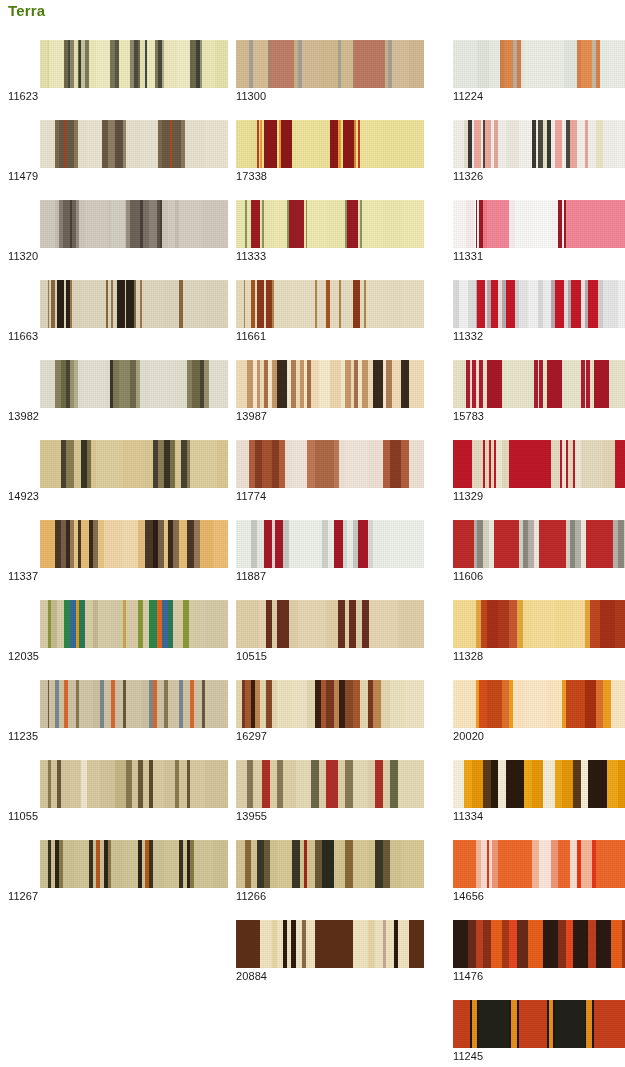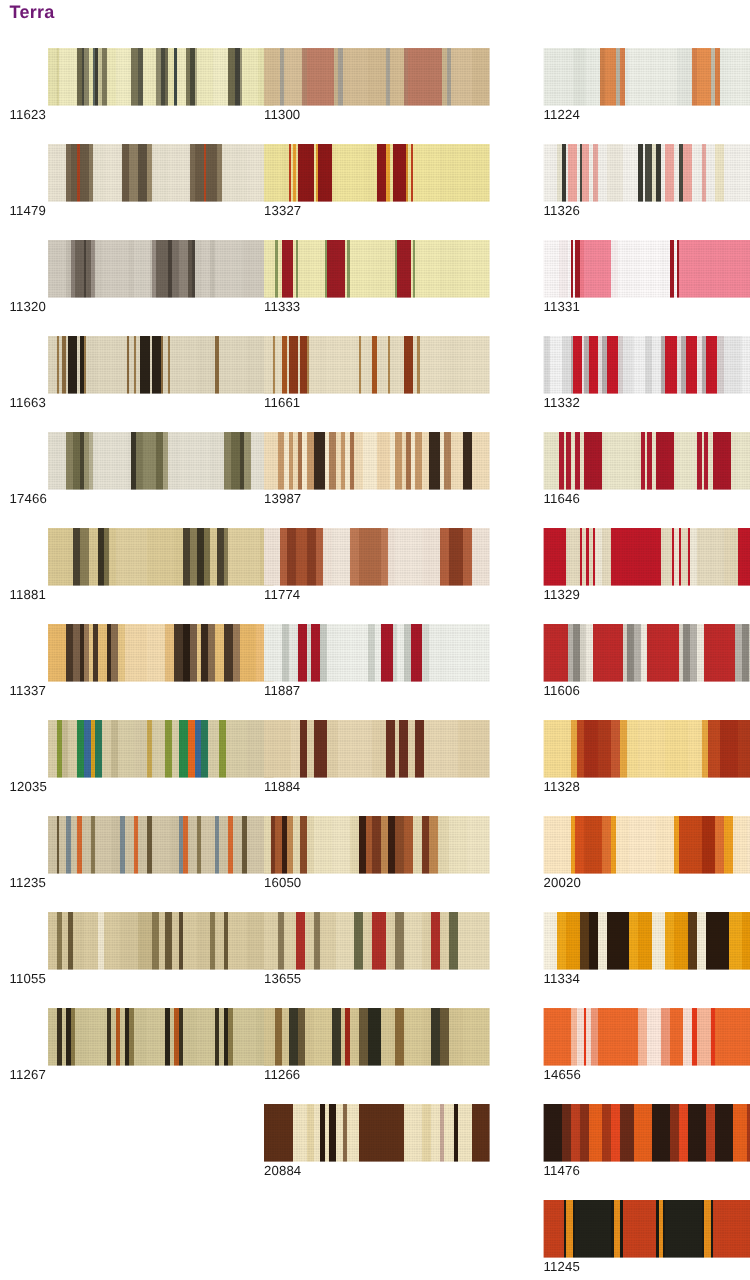--- a/index.html
+++ b/index.html
@@ -12,42 +12,42 @@
     overflow:hidden;
     position:relative;
   }
   #page{position:relative;width:625px;height:1067px;}
 
   #page-title{
     position:absolute;
     left:8px; top:1px;
     font-size:15px;
     font-weight:bold;
-    color:#701a75;
+    color:#4d7c0f;
     letter-spacing:0.2px;
     line-height:20px;
   }
 
   .grid{
     position:absolute;
     left:0; top:40px;
     width:625px;
   }
   .row{
     position:relative;
     height:80px;
   }
   .cell{
     position:absolute;
     top:0;
     width:188px;
     height:62px;
   }
   .cell.c0{left:8px;padding-left:32px;}
-  .cell.c1{left:220px;}
+  .cell.c1{left:236px;}
   .cell.c2{left:453px;}
 
   .swatch{
     position:relative;
     width:188px;
     height:48px;
     overflow:hidden;
     background:#ffffff;
   }
   .swatch .weave{
@@ -105,21 +105,21 @@
         <div class="cell c0">
           <div class="swatch" style="background: linear-gradient(to right, rgb(234, 228, 210) 0px, rgb(234, 228, 210) 8%, rgb(122, 106, 82) 8%, rgb(122, 106, 82) 10%, rgb(107, 91, 69) 10%, rgb(107, 91, 69) 13%, rgb(168, 65, 31) 13%, rgb(168, 65, 31) 14%, rgb(107, 91, 69) 14%, rgb(107, 91, 69) 18%, rgb(138, 122, 94) 18%, rgb(138, 122, 94) 20%, rgb(233, 227, 209) 20%, rgb(233, 227, 209) 25%, rgb(236, 230, 212) 25%, rgb(236, 230, 212) 33%, rgb(107, 91, 69) 33%, rgb(107, 91, 69) 36%, rgb(143, 127, 99) 36%, rgb(143, 127, 99) 40%, rgb(94, 82, 64) 40%, rgb(94, 82, 64) 44%, rgb(154, 138, 106) 44%, rgb(154, 138, 106) 46%, rgb(232, 226, 208) 46%, rgb(232, 226, 208) 53%, rgb(234, 228, 210) 53%, rgb(234, 228, 210) 63%, rgb(122, 106, 82) 63%, rgb(122, 106, 82) 65%, rgb(107, 91, 69) 65%, rgb(107, 91, 69) 69%, rgb(181, 70, 31) 69%, rgb(181, 70, 31) 70%, rgb(107, 91, 69) 70%, rgb(107, 91, 69) 75%, rgb(138, 122, 94) 75%, rgb(138, 122, 94) 77%, rgb(233, 227, 209) 77%, rgb(233, 227, 209) 88%, rgb(236, 230, 212) 88%, rgb(236, 230, 212) 100%);">
             <div class="weave"></div>
           </div>
           <div class="label">11479</div>
         </div>
         <div class="cell c1">
           <div class="swatch" style="background: linear-gradient(to right, rgb(239, 228, 156) 0px, rgb(239, 228, 156) 8%, rgb(236, 225, 153) 8%, rgb(236, 225, 153) 11%, rgb(192, 64, 32) 11%, rgb(192, 64, 32) 12%, rgb(239, 228, 156) 12%, rgb(239, 228, 156) 13%, rgb(232, 160, 48) 13%, rgb(232, 160, 48) 14%, rgb(239, 228, 156) 14%, rgb(239, 228, 156) 15%, rgb(142, 24, 24) 15%, rgb(142, 24, 24) 22%, rgb(239, 228, 156) 22%, rgb(239, 228, 156) 23%, rgb(232, 160, 48) 23%, rgb(232, 160, 48) 24%, rgb(142, 24, 24) 24%, rgb(142, 24, 24) 30%, rgb(239, 228, 156) 30%, rgb(239, 228, 156) 32%, rgb(241, 230, 158) 32%, rgb(241, 230, 158) 44%, rgb(239, 228, 156) 44%, rgb(239, 228, 156) 50%, rgb(142, 24, 24) 50%, rgb(142, 24, 24) 54%, rgb(232, 160, 48) 54%, rgb(232, 160, 48) 56%, rgb(239, 228, 156) 56%, rgb(239, 228, 156) 57%, rgb(142, 24, 24) 57%, rgb(142, 24, 24) 63%, rgb(216, 144, 44) 63%, rgb(216, 144, 44) 64%, rgb(239, 228, 156) 64%, rgb(239, 228, 156) 65%, rgb(192, 64, 32) 65%, rgb(192, 64, 32) 66%, rgb(241, 230, 158) 66%, rgb(241, 230, 158) 78%, rgb(239, 228, 156) 78%, rgb(239, 228, 156) 100%);">
             <div class="weave"></div>
           </div>
-          <div class="label">13327</div>
+          <div class="label">17338</div>
         </div>
         <div class="cell c2">
           <div class="swatch" style="background: linear-gradient(to right, rgb(244, 242, 236) 0px, rgb(244, 242, 236) 6%, rgb(232, 228, 208) 6%, rgb(232, 228, 208) 8%, rgb(58, 58, 50) 8%, rgb(58, 58, 50) 10%, rgb(244, 242, 236) 10%, rgb(244, 242, 236) 11%, rgb(240, 168, 160) 11%, rgb(240, 168, 160) 15%, rgb(244, 242, 236) 15%, rgb(244, 242, 236) 16%, rgb(74, 74, 64) 16%, rgb(74, 74, 64) 17%, rgb(240, 168, 160) 17%, rgb(240, 168, 160) 20%, rgb(244, 242, 236) 20%, rgb(244, 242, 236) 22%, rgb(232, 168, 160) 22%, rgb(232, 168, 160) 24%, rgb(244, 242, 236) 24%, rgb(244, 242, 236) 28%, rgb(238, 234, 222) 28%, rgb(238, 234, 222) 35%, rgb(246, 244, 238) 35%, rgb(246, 244, 238) 42%, rgb(58, 58, 50) 42%, rgb(58, 58, 50) 44%, rgb(244, 242, 236) 44%, rgb(244, 242, 236) 45%, rgb(74, 74, 64) 45%, rgb(74, 74, 64) 48%, rgb(232, 228, 200) 48%, rgb(232, 228, 200) 50%, rgb(58, 58, 50) 50%, rgb(58, 58, 50) 52%, rgb(244, 242, 236) 52%, rgb(244, 242, 236) 54%, rgb(240, 168, 160) 54%, rgb(240, 168, 160) 58%, rgb(244, 242, 236) 58%, rgb(244, 242, 236) 60%, rgb(74, 74, 64) 60%, rgb(74, 74, 64) 62%, rgb(240, 168, 160) 62%, rgb(240, 168, 160) 66%, rgb(244, 242, 236) 66%, rgb(244, 242, 236) 70%, rgb(232, 168, 160) 70%, rgb(232, 168, 160) 72%, rgb(244, 242, 236) 72%, rgb(244, 242, 236) 76%, rgb(238, 230, 198) 76%, rgb(238, 230, 198) 80%, rgb(244, 242, 236) 80%, rgb(244, 242, 236) 88%, rgb(246, 244, 238) 88%, rgb(246, 244, 238) 100%);">
             <div class="weave"></div>
           </div>
           <div class="label">11326</div>
         </div>
       </div>
       <div class="row">
         <div class="cell c0">
@@ -159,41 +159,41 @@
             <div class="weave"></div>
           </div>
           <div class="label">11332</div>
         </div>
       </div>
       <div class="row">
         <div class="cell c0">
           <div class="swatch" style="background: linear-gradient(to right, rgb(228, 224, 210) 0px, rgb(228, 224, 210) 8%, rgb(138, 132, 96) 8%, rgb(138, 132, 96) 11%, rgb(110, 106, 72) 11%, rgb(110, 106, 72) 14%, rgb(74, 70, 50) 14%, rgb(74, 70, 50) 16%, rgb(154, 148, 112) 16%, rgb(154, 148, 112) 18%, rgb(184, 178, 148) 18%, rgb(184, 178, 148) 20%, rgb(228, 224, 210) 20%, rgb(228, 224, 210) 22%, rgb(230, 226, 212) 22%, rgb(230, 226, 212) 35%, rgb(228, 224, 210) 35%, rgb(228, 224, 210) 37%, rgb(58, 54, 40) 37%, rgb(58, 54, 40) 39%, rgb(126, 122, 88) 39%, rgb(126, 122, 88) 42%, rgb(142, 138, 102) 42%, rgb(142, 138, 102) 48%, rgb(110, 106, 72) 48%, rgb(110, 106, 72) 51%, rgb(168, 162, 128) 51%, rgb(168, 162, 128) 53%, rgb(228, 224, 210) 53%, rgb(228, 224, 210) 58%, rgb(230, 226, 212) 58%, rgb(230, 226, 212) 72%, rgb(228, 224, 210) 72%, rgb(228, 224, 210) 78%, rgb(138, 132, 96) 78%, rgb(138, 132, 96) 81%, rgb(110, 106, 72) 81%, rgb(110, 106, 72) 85%, rgb(74, 70, 50) 85%, rgb(74, 70, 50) 87%, rgb(154, 148, 112) 87%, rgb(154, 148, 112) 90%, rgb(230, 226, 212) 90%, rgb(230, 226, 212) 100%);">
             <div class="weave"></div>
           </div>
-          <div class="label">17466</div>
+          <div class="label">13982</div>
         </div>
         <div class="cell c1">
           <div class="swatch" style="background: linear-gradient(to right, rgb(242, 222, 186) 0px, rgb(242, 222, 186) 6%, rgb(200, 154, 106) 6%, rgb(200, 154, 106) 9%, rgb(248, 236, 208) 9%, rgb(248, 236, 208) 11%, rgb(200, 154, 106) 11%, rgb(200, 154, 106) 13%, rgb(242, 222, 186) 13%, rgb(242, 222, 186) 15%, rgb(168, 114, 74) 15%, rgb(168, 114, 74) 17%, rgb(248, 236, 208) 17%, rgb(248, 236, 208) 19%, rgb(200, 154, 106) 19%, rgb(200, 154, 106) 22%, rgb(58, 42, 30) 22%, rgb(58, 42, 30) 27%, rgb(248, 236, 208) 27%, rgb(248, 236, 208) 29%, rgb(176, 130, 90) 29%, rgb(176, 130, 90) 32%, rgb(242, 222, 186) 32%, rgb(242, 222, 186) 34%, rgb(200, 154, 106) 34%, rgb(200, 154, 106) 36%, rgb(248, 236, 208) 36%, rgb(248, 236, 208) 38%, rgb(168, 114, 74) 38%, rgb(168, 114, 74) 40%, rgb(242, 222, 186) 40%, rgb(242, 222, 186) 44%, rgb(248, 236, 208) 44%, rgb(248, 236, 208) 50%, rgb(240, 216, 176) 50%, rgb(240, 216, 176) 56%, rgb(248, 236, 208) 56%, rgb(248, 236, 208) 58%, rgb(200, 154, 106) 58%, rgb(200, 154, 106) 61%, rgb(242, 222, 186) 61%, rgb(242, 222, 186) 63%, rgb(168, 114, 74) 63%, rgb(168, 114, 74) 65%, rgb(248, 236, 208) 65%, rgb(248, 236, 208) 67%, rgb(200, 154, 106) 67%, rgb(200, 154, 106) 70%, rgb(242, 222, 186) 70%, rgb(242, 222, 186) 73%, rgb(58, 42, 30) 73%, rgb(58, 42, 30) 78%, rgb(248, 236, 208) 78%, rgb(248, 236, 208) 80%, rgb(176, 130, 90) 80%, rgb(176, 130, 90) 83%, rgb(242, 222, 186) 83%, rgb(242, 222, 186) 88%, rgb(58, 42, 30) 88%, rgb(58, 42, 30) 92%, rgb(242, 222, 186) 92%, rgb(242, 222, 186) 100%);">
             <div class="weave"></div>
           </div>
           <div class="label">13987</div>
         </div>
         <div class="cell c2">
           <div class="swatch" style="background: linear-gradient(to right, rgb(234, 230, 202) 0px, rgb(234, 230, 202) 7%, rgb(176, 28, 48) 7%, rgb(176, 28, 48) 9%, rgb(234, 230, 202) 9%, rgb(234, 230, 202) 10%, rgb(176, 28, 48) 10%, rgb(176, 28, 48) 12%, rgb(234, 230, 202) 12%, rgb(234, 230, 202) 14%, rgb(176, 28, 48) 14%, rgb(176, 28, 48) 16%, rgb(234, 230, 202) 16%, rgb(234, 230, 202) 18%, rgb(168, 24, 40) 18%, rgb(168, 24, 40) 26%, rgb(234, 230, 202) 26%, rgb(234, 230, 202) 28%, rgb(236, 232, 204) 28%, rgb(236, 232, 204) 40%, rgb(234, 230, 202) 40%, rgb(234, 230, 202) 43%, rgb(176, 28, 48) 43%, rgb(176, 28, 48) 45%, rgb(234, 230, 202) 45%, rgb(234, 230, 202) 46%, rgb(176, 28, 48) 46%, rgb(176, 28, 48) 48%, rgb(234, 230, 202) 48%, rgb(234, 230, 202) 50%, rgb(168, 24, 40) 50%, rgb(168, 24, 40) 58%, rgb(234, 230, 202) 58%, rgb(234, 230, 202) 60%, rgb(236, 232, 204) 60%, rgb(236, 232, 204) 68%, rgb(176, 28, 48) 68%, rgb(176, 28, 48) 70%, rgb(234, 230, 202) 70%, rgb(234, 230, 202) 71%, rgb(176, 28, 48) 71%, rgb(176, 28, 48) 73%, rgb(234, 230, 202) 73%, rgb(234, 230, 202) 75%, rgb(168, 24, 40) 75%, rgb(168, 24, 40) 83%, rgb(234, 230, 202) 83%, rgb(234, 230, 202) 86%, rgb(236, 232, 204) 86%, rgb(236, 232, 204) 100%);">
             <div class="weave"></div>
           </div>
-          <div class="label">11646</div>
+          <div class="label">15783</div>
         </div>
       </div>
       <div class="row">
         <div class="cell c0">
           <div class="swatch" style="background: linear-gradient(to right, rgb(219, 202, 149) 0px, rgb(219, 202, 149) 11%, rgb(74, 66, 48) 11%, rgb(74, 66, 48) 14%, rgb(138, 126, 86) 14%, rgb(138, 126, 86) 18%, rgb(217, 200, 147) 18%, rgb(217, 200, 147) 22%, rgb(58, 52, 36) 22%, rgb(58, 52, 36) 25%, rgb(122, 112, 72) 25%, rgb(122, 112, 72) 27%, rgb(219, 202, 149) 27%, rgb(219, 202, 149) 30%, rgb(224, 208, 160) 30%, rgb(224, 208, 160) 44%, rgb(221, 204, 152) 44%, rgb(221, 204, 152) 56%, rgb(219, 202, 149) 56%, rgb(219, 202, 149) 60%, rgb(74, 66, 48) 60%, rgb(74, 66, 48) 63%, rgb(138, 126, 86) 63%, rgb(138, 126, 86) 66%, rgb(58, 52, 36) 66%, rgb(58, 52, 36) 69%, rgb(122, 112, 72) 69%, rgb(122, 112, 72) 72%, rgb(219, 202, 149) 72%, rgb(219, 202, 149) 75%, rgb(74, 66, 48) 75%, rgb(74, 66, 48) 78%, rgb(138, 126, 86) 78%, rgb(138, 126, 86) 80%, rgb(224, 208, 160) 80%, rgb(224, 208, 160) 94%, rgb(219, 202, 149) 94%, rgb(219, 202, 149) 100%);">
             <div class="weave"></div>
           </div>
-          <div class="label">11881</div>
+          <div class="label">14923</div>
         </div>
         <div class="cell c1">
           <div class="swatch" style="background: linear-gradient(to right, rgb(240, 228, 216) 0px, rgb(240, 228, 216) 7%, rgb(180, 96, 62) 7%, rgb(180, 96, 62) 10%, rgb(138, 62, 36) 10%, rgb(138, 62, 36) 14%, rgb(168, 82, 48) 14%, rgb(168, 82, 48) 19%, rgb(138, 62, 36) 19%, rgb(138, 62, 36) 23%, rgb(180, 96, 62) 23%, rgb(180, 96, 62) 26%, rgb(240, 228, 216) 26%, rgb(240, 228, 216) 30%, rgb(242, 232, 220) 30%, rgb(242, 232, 220) 38%, rgb(192, 122, 86) 38%, rgb(192, 122, 86) 42%, rgb(176, 106, 70) 42%, rgb(176, 106, 70) 52%, rgb(192, 122, 86) 52%, rgb(192, 122, 86) 55%, rgb(240, 228, 216) 55%, rgb(240, 228, 216) 58%, rgb(242, 232, 220) 58%, rgb(242, 232, 220) 70%, rgb(240, 228, 216) 70%, rgb(240, 228, 216) 78%, rgb(180, 96, 62) 78%, rgb(180, 96, 62) 82%, rgb(138, 62, 36) 82%, rgb(138, 62, 36) 88%, rgb(180, 96, 62) 88%, rgb(180, 96, 62) 92%, rgb(240, 228, 216) 92%, rgb(240, 228, 216) 100%);">
             <div class="weave"></div>
           </div>
           <div class="label">11774</div>
         </div>
         <div class="cell c2">
           <div class="swatch" style="background: linear-gradient(to right, rgb(192, 24, 40) 0px, rgb(192, 24, 40) 10%, rgb(230, 220, 192) 10%, rgb(230, 220, 192) 16%, rgb(192, 24, 40) 16%, rgb(192, 24, 40) 17%, rgb(230, 220, 192) 17%, rgb(230, 220, 192) 19%, rgb(192, 24, 40) 19%, rgb(192, 24, 40) 20%, rgb(230, 220, 192) 20%, rgb(230, 220, 192) 22%, rgb(192, 24, 40) 22%, rgb(192, 24, 40) 23%, rgb(240, 234, 216) 23%, rgb(240, 234, 216) 26%, rgb(230, 220, 192) 26%, rgb(230, 220, 192) 30%, rgb(192, 24, 40) 30%, rgb(192, 24, 40) 52%, rgb(230, 220, 192) 52%, rgb(230, 220, 192) 57%, rgb(192, 24, 40) 57%, rgb(192, 24, 40) 58%, rgb(240, 234, 216) 58%, rgb(240, 234, 216) 60%, rgb(192, 24, 40) 60%, rgb(192, 24, 40) 61%, rgb(230, 220, 192) 61%, rgb(230, 220, 192) 64%, rgb(192, 24, 40) 64%, rgb(192, 24, 40) 65%, rgb(240, 234, 216) 65%, rgb(240, 234, 216) 68%, rgb(230, 220, 192) 68%, rgb(230, 220, 192) 80%, rgb(228, 216, 184) 80%, rgb(228, 216, 184) 86%, rgb(192, 24, 40) 86%, rgb(192, 24, 40) 100%);">
             <div class="weave"></div>
@@ -225,61 +225,61 @@
         <div class="cell c0">
           <div class="swatch" style="background: linear-gradient(to right, rgb(218, 207, 169) 0px, rgb(218, 207, 169) 4%, rgb(138, 154, 58) 4%, rgb(138, 154, 58) 6%, rgb(200, 188, 148) 6%, rgb(200, 188, 148) 9%, rgb(218, 207, 169) 9%, rgb(218, 207, 169) 13%, rgb(42, 138, 74) 13%, rgb(42, 138, 74) 16%, rgb(58, 106, 154) 16%, rgb(58, 106, 154) 19%, rgb(216, 160, 32) 19%, rgb(216, 160, 32) 21%, rgb(42, 122, 90) 21%, rgb(42, 122, 90) 24%, rgb(218, 207, 169) 24%, rgb(218, 207, 169) 28%, rgb(200, 188, 148) 28%, rgb(200, 188, 148) 31%, rgb(218, 207, 169) 31%, rgb(218, 207, 169) 38%, rgb(216, 204, 168) 38%, rgb(216, 204, 168) 44%, rgb(200, 168, 80) 44%, rgb(200, 168, 80) 46%, rgb(218, 207, 169) 46%, rgb(218, 207, 169) 52%, rgb(138, 154, 58) 52%, rgb(138, 154, 58) 55%, rgb(218, 207, 169) 55%, rgb(218, 207, 169) 58%, rgb(42, 138, 74) 58%, rgb(42, 138, 74) 62%, rgb(232, 104, 32) 62%, rgb(232, 104, 32) 65%, rgb(58, 106, 154) 65%, rgb(58, 106, 154) 68%, rgb(42, 122, 90) 68%, rgb(42, 122, 90) 71%, rgb(218, 207, 169) 71%, rgb(218, 207, 169) 76%, rgb(138, 154, 58) 76%, rgb(138, 154, 58) 79%, rgb(218, 207, 169) 79%, rgb(218, 207, 169) 88%, rgb(216, 204, 168) 88%, rgb(216, 204, 168) 100%);">
             <div class="weave"></div>
           </div>
           <div class="label">12035</div>
         </div>
         <div class="cell c1">
           <div class="swatch" style="background: linear-gradient(to right, rgb(226, 209, 170) 0px, rgb(226, 209, 170) 12%, rgb(232, 216, 180) 12%, rgb(232, 216, 180) 16%, rgb(106, 48, 32) 16%, rgb(106, 48, 32) 19%, rgb(226, 209, 170) 19%, rgb(226, 209, 170) 22%, rgb(106, 48, 32) 22%, rgb(106, 48, 32) 28%, rgb(226, 209, 170) 28%, rgb(226, 209, 170) 33%, rgb(232, 216, 180) 33%, rgb(232, 216, 180) 48%, rgb(226, 209, 170) 48%, rgb(226, 209, 170) 54%, rgb(106, 48, 32) 54%, rgb(106, 48, 32) 58%, rgb(226, 209, 170) 58%, rgb(226, 209, 170) 60%, rgb(106, 48, 32) 60%, rgb(106, 48, 32) 64%, rgb(226, 209, 170) 64%, rgb(226, 209, 170) 67%, rgb(106, 48, 32) 67%, rgb(106, 48, 32) 71%, rgb(232, 216, 180) 71%, rgb(232, 216, 180) 86%, rgb(226, 209, 170) 86%, rgb(226, 209, 170) 100%);">
             <div class="weave"></div>
           </div>
-          <div class="label">11884</div>
+          <div class="label">10515</div>
         </div>
         <div class="cell c2">
           <div class="swatch" style="background: linear-gradient(to right, rgb(247, 222, 148) 0px, rgb(247, 222, 148) 12%, rgb(232, 168, 64) 12%, rgb(232, 168, 64) 15%, rgb(192, 72, 32) 15%, rgb(192, 72, 32) 18%, rgb(168, 48, 24) 18%, rgb(168, 48, 24) 24%, rgb(176, 58, 28) 24%, rgb(176, 58, 28) 30%, rgb(200, 88, 48) 30%, rgb(200, 88, 48) 34%, rgb(232, 168, 64) 34%, rgb(232, 168, 64) 37%, rgb(247, 222, 148) 37%, rgb(247, 222, 148) 42%, rgb(249, 224, 154) 42%, rgb(249, 224, 154) 54%, rgb(247, 222, 148) 54%, rgb(247, 222, 148) 64%, rgb(249, 224, 154) 64%, rgb(249, 224, 154) 70%, rgb(232, 168, 64) 70%, rgb(232, 168, 64) 73%, rgb(192, 72, 32) 73%, rgb(192, 72, 32) 78%, rgb(168, 48, 24) 78%, rgb(168, 48, 24) 86%, rgb(176, 58, 28) 86%, rgb(176, 58, 28) 92%, rgb(247, 222, 148) 92%, rgb(247, 222, 148) 100%);">
             <div class="weave"></div>
           </div>
           <div class="label">11328</div>
         </div>
       </div>
       <div class="row">
         <div class="cell c0">
           <div class="swatch" style="background: linear-gradient(to right, rgb(209, 197, 166) 0px, rgb(209, 197, 166) 4%, rgb(106, 90, 58) 4%, rgb(106, 90, 58) 5%, rgb(209, 197, 166) 5%, rgb(209, 197, 166) 8%, rgb(122, 138, 146) 8%, rgb(122, 138, 146) 10%, rgb(209, 197, 166) 10%, rgb(209, 197, 166) 13%, rgb(216, 106, 48) 13%, rgb(216, 106, 48) 15%, rgb(209, 197, 166) 15%, rgb(209, 197, 166) 19%, rgb(138, 122, 82) 19%, rgb(138, 122, 82) 21%, rgb(213, 201, 170) 21%, rgb(213, 201, 170) 28%, rgb(207, 195, 164) 28%, rgb(207, 195, 164) 32%, rgb(122, 138, 146) 32%, rgb(122, 138, 146) 34%, rgb(209, 197, 166) 34%, rgb(209, 197, 166) 38%, rgb(216, 106, 48) 38%, rgb(216, 106, 48) 40%, rgb(209, 197, 166) 40%, rgb(209, 197, 166) 44%, rgb(106, 90, 58) 44%, rgb(106, 90, 58) 46%, rgb(213, 201, 170) 46%, rgb(213, 201, 170) 54%, rgb(207, 195, 164) 54%, rgb(207, 195, 164) 58%, rgb(122, 138, 146) 58%, rgb(122, 138, 146) 60%, rgb(216, 106, 48) 60%, rgb(216, 106, 48) 62%, rgb(209, 197, 166) 62%, rgb(209, 197, 166) 66%, rgb(138, 122, 82) 66%, rgb(138, 122, 82) 68%, rgb(213, 201, 170) 68%, rgb(213, 201, 170) 74%, rgb(122, 138, 146) 74%, rgb(122, 138, 146) 76%, rgb(209, 197, 166) 76%, rgb(209, 197, 166) 80%, rgb(216, 106, 48) 80%, rgb(216, 106, 48) 82%, rgb(209, 197, 166) 82%, rgb(209, 197, 166) 86%, rgb(106, 90, 58) 86%, rgb(106, 90, 58) 88%, rgb(213, 201, 170) 88%, rgb(213, 201, 170) 100%);">
             <div class="weave"></div>
           </div>
           <div class="label">11235</div>
         </div>
         <div class="cell c1">
           <div class="swatch" style="background: linear-gradient(to right, rgb(230, 218, 178) 0px, rgb(230, 218, 178) 3%, rgb(122, 58, 32) 3%, rgb(122, 58, 32) 5%, rgb(168, 90, 48) 5%, rgb(168, 90, 48) 8%, rgb(58, 30, 18) 8%, rgb(58, 30, 18) 10%, rgb(192, 136, 80) 10%, rgb(192, 136, 80) 13%, rgb(230, 218, 178) 13%, rgb(230, 218, 178) 16%, rgb(138, 74, 40) 16%, rgb(138, 74, 40) 19%, rgb(230, 218, 178) 19%, rgb(230, 218, 178) 22%, rgb(238, 228, 192) 22%, rgb(238, 228, 192) 30%, rgb(240, 230, 196) 30%, rgb(240, 230, 196) 38%, rgb(230, 218, 178) 38%, rgb(230, 218, 178) 42%, rgb(58, 30, 18) 42%, rgb(58, 30, 18) 45%, rgb(168, 90, 48) 45%, rgb(168, 90, 48) 48%, rgb(122, 58, 32) 48%, rgb(122, 58, 32) 52%, rgb(192, 136, 80) 52%, rgb(192, 136, 80) 55%, rgb(58, 30, 18) 55%, rgb(58, 30, 18) 58%, rgb(138, 74, 40) 58%, rgb(138, 74, 40) 62%, rgb(168, 90, 48) 62%, rgb(168, 90, 48) 66%, rgb(230, 218, 178) 66%, rgb(230, 218, 178) 70%, rgb(122, 58, 32) 70%, rgb(122, 58, 32) 73%, rgb(192, 136, 80) 73%, rgb(192, 136, 80) 77%, rgb(230, 218, 178) 77%, rgb(230, 218, 178) 82%, rgb(238, 228, 192) 82%, rgb(238, 228, 192) 90%, rgb(240, 230, 196) 90%, rgb(240, 230, 196) 100%);">
             <div class="weave"></div>
           </div>
-          <div class="label">16050</div>
+          <div class="label">16297</div>
         </div>
         <div class="cell c2">
           <div class="swatch" style="background: linear-gradient(to right, rgb(252, 232, 194) 0px, rgb(252, 232, 194) 12%, rgb(240, 160, 32) 12%, rgb(240, 160, 32) 14%, rgb(216, 80, 28) 14%, rgb(216, 80, 28) 18%, rgb(200, 72, 24) 18%, rgb(200, 72, 24) 26%, rgb(224, 112, 48) 26%, rgb(224, 112, 48) 30%, rgb(240, 160, 32) 30%, rgb(240, 160, 32) 32%, rgb(252, 232, 194) 32%, rgb(252, 232, 194) 38%, rgb(253, 234, 200) 38%, rgb(253, 234, 200) 50%, rgb(252, 232, 194) 50%, rgb(252, 232, 194) 58%, rgb(240, 160, 32) 58%, rgb(240, 160, 32) 60%, rgb(200, 72, 24) 60%, rgb(200, 72, 24) 70%, rgb(168, 48, 16) 70%, rgb(168, 48, 16) 76%, rgb(224, 112, 48) 76%, rgb(224, 112, 48) 80%, rgb(240, 160, 32) 80%, rgb(240, 160, 32) 84%, rgb(252, 232, 194) 84%, rgb(252, 232, 194) 90%, rgb(253, 234, 200) 90%, rgb(253, 234, 200) 100%);">
             <div class="weave"></div>
           </div>
           <div class="label">20020</div>
         </div>
       </div>
       <div class="row">
         <div class="cell c0">
           <div class="swatch" style="background: linear-gradient(to right, rgb(215, 200, 158) 0px, rgb(215, 200, 158) 4%, rgb(138, 122, 80) 4%, rgb(138, 122, 80) 6%, rgb(215, 200, 158) 6%, rgb(215, 200, 158) 9%, rgb(106, 90, 56) 9%, rgb(106, 90, 56) 11%, rgb(215, 200, 158) 11%, rgb(215, 200, 158) 16%, rgb(219, 204, 162) 16%, rgb(219, 204, 162) 22%, rgb(240, 232, 208) 22%, rgb(240, 232, 208) 25%, rgb(219, 204, 162) 25%, rgb(219, 204, 162) 32%, rgb(213, 198, 156) 32%, rgb(213, 198, 156) 40%, rgb(200, 184, 138) 40%, rgb(200, 184, 138) 46%, rgb(138, 122, 80) 46%, rgb(138, 122, 80) 49%, rgb(215, 200, 158) 49%, rgb(215, 200, 158) 52%, rgb(106, 90, 56) 52%, rgb(106, 90, 56) 55%, rgb(215, 200, 158) 55%, rgb(215, 200, 158) 58%, rgb(90, 74, 48) 58%, rgb(90, 74, 48) 60%, rgb(219, 204, 162) 60%, rgb(219, 204, 162) 66%, rgb(213, 198, 156) 66%, rgb(213, 198, 156) 72%, rgb(138, 122, 80) 72%, rgb(138, 122, 80) 74%, rgb(215, 200, 158) 74%, rgb(215, 200, 158) 78%, rgb(106, 90, 56) 78%, rgb(106, 90, 56) 80%, rgb(219, 204, 162) 80%, rgb(219, 204, 162) 88%, rgb(213, 198, 156) 88%, rgb(213, 198, 156) 100%);">
             <div class="weave"></div>
           </div>
           <div class="label">11055</div>
         </div>
         <div class="cell c1">
           <div class="swatch" style="background: linear-gradient(to right, rgb(224, 210, 170) 0px, rgb(224, 210, 170) 6%, rgb(138, 122, 88) 6%, rgb(138, 122, 88) 9%, rgb(224, 210, 170) 9%, rgb(224, 210, 170) 14%, rgb(176, 48, 40) 14%, rgb(176, 48, 40) 18%, rgb(224, 210, 170) 18%, rgb(224, 210, 170) 22%, rgb(138, 122, 88) 22%, rgb(138, 122, 88) 25%, rgb(224, 210, 170) 25%, rgb(224, 210, 170) 32%, rgb(232, 220, 184) 32%, rgb(232, 220, 184) 40%, rgb(106, 106, 72) 40%, rgb(106, 106, 72) 44%, rgb(224, 210, 170) 44%, rgb(224, 210, 170) 48%, rgb(176, 48, 40) 48%, rgb(176, 48, 40) 54%, rgb(224, 210, 170) 54%, rgb(224, 210, 170) 58%, rgb(138, 122, 88) 58%, rgb(138, 122, 88) 62%, rgb(232, 220, 184) 62%, rgb(232, 220, 184) 70%, rgb(224, 210, 170) 70%, rgb(224, 210, 170) 74%, rgb(176, 48, 40) 74%, rgb(176, 48, 40) 78%, rgb(224, 210, 170) 78%, rgb(224, 210, 170) 82%, rgb(106, 106, 72) 82%, rgb(106, 106, 72) 86%, rgb(232, 220, 184) 86%, rgb(232, 220, 184) 100%);">
             <div class="weave"></div>
           </div>
-          <div class="label">13655</div>
+          <div class="label">13955</div>
         </div>
         <div class="cell c2">
           <div class="swatch" style="background: linear-gradient(to right, rgb(248, 242, 224) 0px, rgb(248, 242, 224) 6%, rgb(240, 168, 24) 6%, rgb(240, 168, 24) 10%, rgb(232, 152, 8) 10%, rgb(232, 152, 8) 16%, rgb(90, 58, 24) 16%, rgb(90, 58, 24) 20%, rgb(42, 26, 14) 20%, rgb(42, 26, 14) 24%, rgb(246, 238, 216) 24%, rgb(246, 238, 216) 28%, rgb(42, 26, 14) 28%, rgb(42, 26, 14) 38%, rgb(240, 168, 24) 38%, rgb(240, 168, 24) 42%, rgb(232, 152, 8) 42%, rgb(232, 152, 8) 48%, rgb(246, 238, 216) 48%, rgb(246, 238, 216) 54%, rgb(240, 168, 24) 54%, rgb(240, 168, 24) 58%, rgb(232, 152, 8) 58%, rgb(232, 152, 8) 64%, rgb(90, 58, 24) 64%, rgb(90, 58, 24) 68%, rgb(246, 238, 216) 68%, rgb(246, 238, 216) 72%, rgb(42, 26, 14) 72%, rgb(42, 26, 14) 82%, rgb(240, 168, 24) 82%, rgb(240, 168, 24) 88%, rgb(232, 152, 8) 88%, rgb(232, 152, 8) 94%, rgb(248, 242, 224) 94%, rgb(248, 242, 224) 100%);">
             <div class="weave"></div>
           </div>
           <div class="label">11334</div>
         </div>
       </div>
       <div class="row">
         <div class="cell c0">

